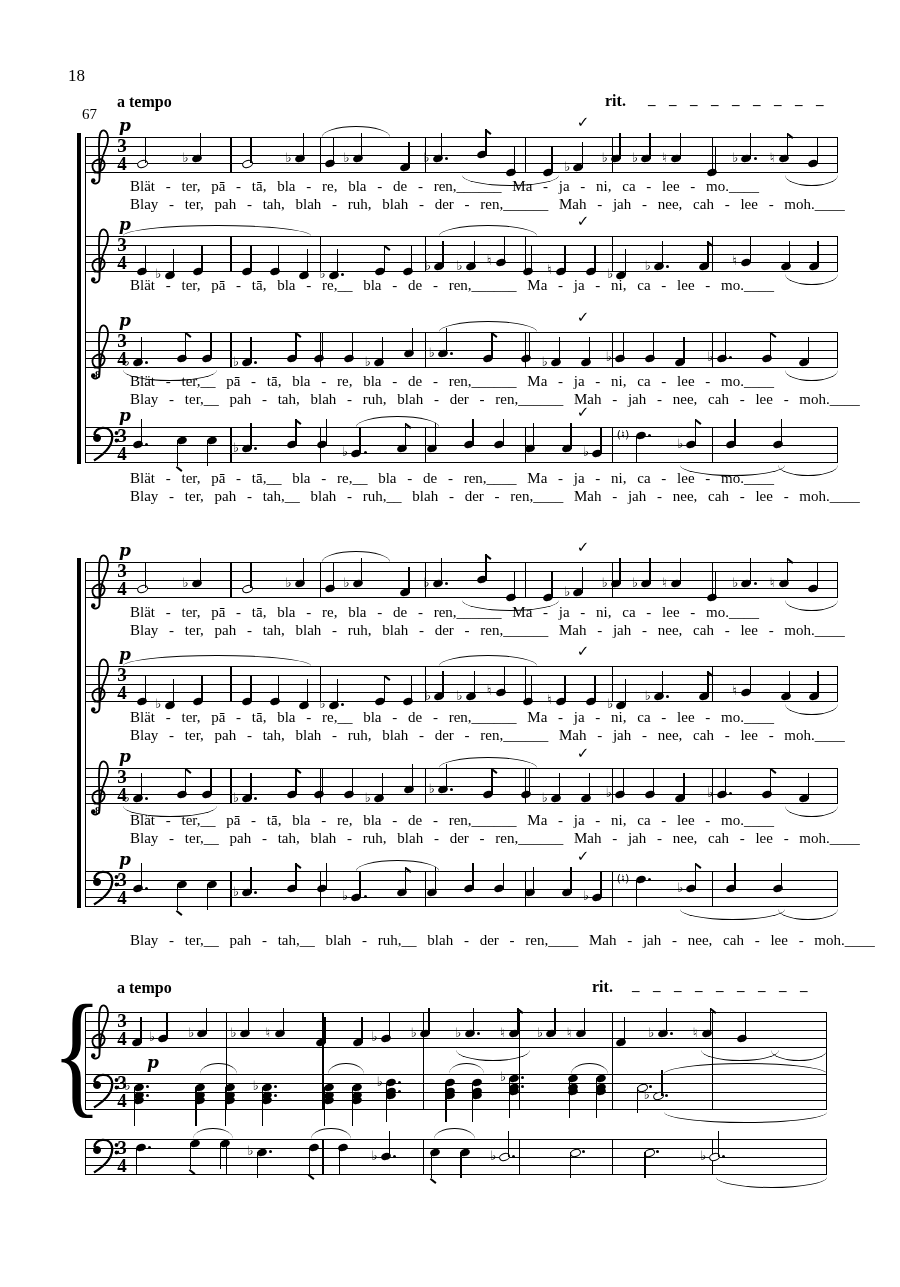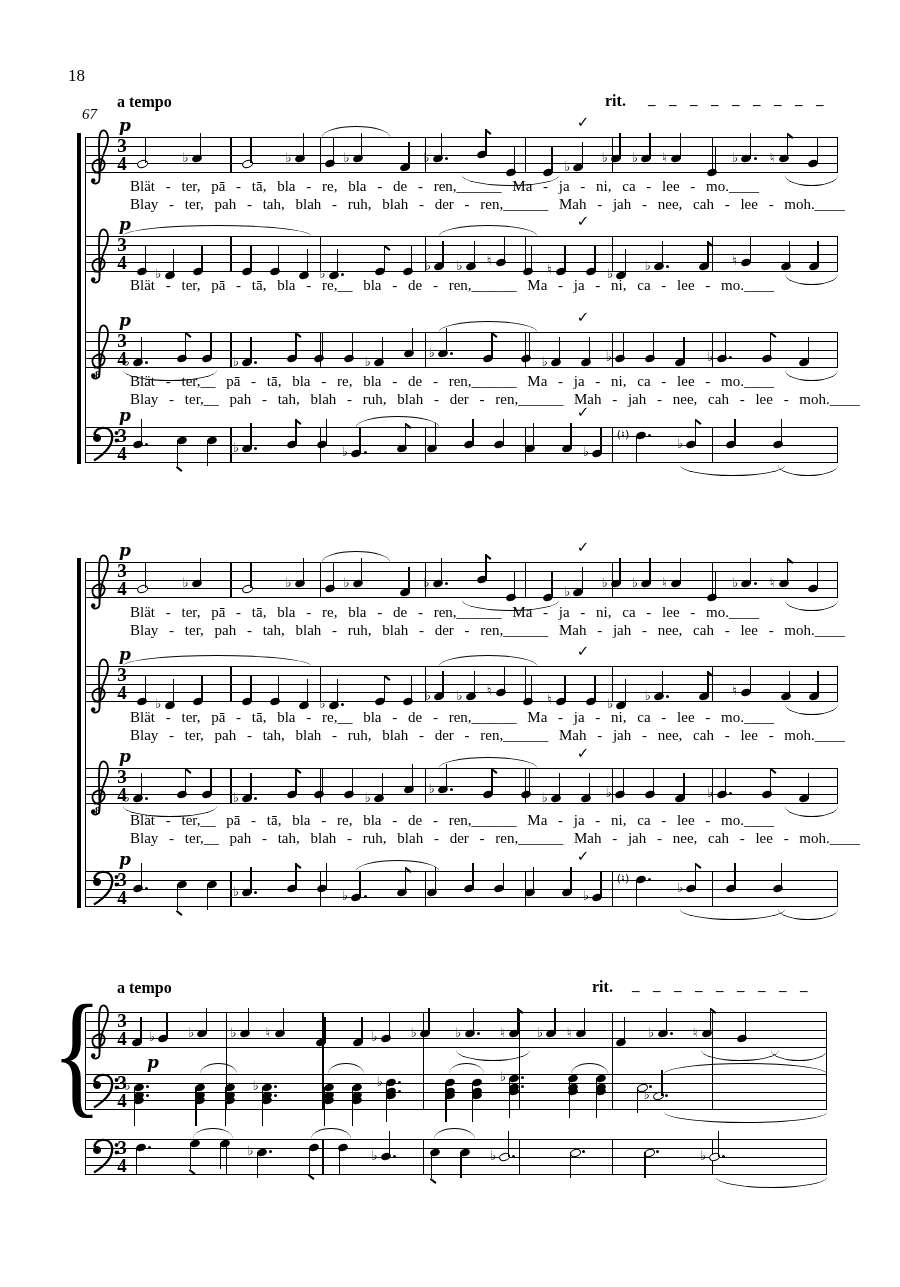--- a/index.html
+++ b/index.html
@@ -3,21 +3,21 @@
 <meta charset="utf-8">
 <style>
   html,body{margin:0;padding:0;background:#e8e8e8;}
   .page{position:relative;width:900px;height:1287px;background:#ffffff;
         font-family:"Liberation Serif", serif;color:#000;overflow:hidden;}
   .abs{position:absolute;}
   .pageno{font-size:17px;}
   .tempo{font-size:16px;font-weight:bold;}
   .rit{font-size:16px;font-weight:bold;}
   .dashes{font-size:15px;font-weight:bold;white-space:pre;letter-spacing:2px;}
-  .measureno{font-size:15px;font-style:italic;}
+  .measureno{font-size:15px;}
   .staff{position:absolute;height:36px;}
   .sline{position:absolute;left:0;width:100%;height:1px;background:#000;}
   .bar{position:absolute;width:1.2px;background:#000;height:36px;top:0;}
   .timesig{position:absolute;width:16px;text-align:center;font-weight:bold;
            font-size:19px;line-height:17.6px;top:0;}
   .dyn{position:absolute;font-family:"DejaVu Serif", serif;font-style:italic;
        font-weight:bold;font-size:17px;}
   .lyr{position:absolute;left:130px;width:706px;font-size:15px;white-space:pre;
        word-spacing:7px;}
   .notehead{position:absolute;width:9.5px;height:7px;border-radius:50%;
@@ -681,26 +681,29 @@
       <div class="arc over" style="left: 271.08px; width: 82.83px; top: -11px;"></div>
       <div class="arc under" style="left: 594.87px; width: 105.42px; top: 38px;"></div>
       <div class="arc under" style="left: 692.76px; width: 60.24px; top: 38px;"></div>
     </div>
 
   <div class="lyr" style="top:178px;">Blät - ter, pā - tā, bla - re, bla - de - ren,______ Ma - ja - ni, ca - lee - mo.____</div>
   <div class="lyr" style="top:196px;">Blay - ter, pah - tah, blah - ruh, blah - der - ren,______ Mah - jah - nee, cah - lee - moh.____</div>
   <div class="lyr" style="top:277px;">Blät - ter, pā - tā, bla - re,__ bla - de - ren,______ Ma - ja - ni, ca - lee - mo.____</div>
   <div class="lyr" style="top:373px;">Blät - ter,__ pā - tā, bla - re, bla - de - ren,______ Ma - ja - ni, ca - lee - mo.____</div>
   <div class="lyr" style="top:391px;">Blay - ter,__ pah - tah, blah - ruh, blah - der - ren,______ Mah - jah - nee, cah - lee - moh.____</div>
+  <div class="lyr" style="top:470px;">Blät - ter, pā - tā,__ bla - re,__ bla - de - ren,____ Ma - ja - ni, ca - lee - mo.____</div>
+  <div class="lyr" style="top:488px;">Blay - ter, pah - tah,__ blah - ruh,__ blah - der - ren,____ Mah - jah - nee, cah - lee - moh.____</div>
   <div class="lyr" style="top:604px;">Blät - ter, pā - tā, bla - re, bla - de - ren,______ Ma - ja - ni, ca - lee - mo.____</div>
   <div class="lyr" style="top:622px;">Blay - ter, pah - tah, blah - ruh, blah - der - ren,______ Mah - jah - nee, cah - lee - moh.____</div>
   <div class="lyr" style="top:709px;">Blät - ter, pā - tā, bla - re,__ bla - de - ren,______ Ma - ja - ni, ca - lee - mo.____</div>
   <div class="lyr" style="top:727px;">Blay - ter, pah - tah, blah - ruh, blah - der - ren,______ Mah - jah - nee, cah - lee - moh.____</div>
   <div class="lyr" style="top:812px;">Blät - ter,__ pā - tā, bla - re, bla - de - ren,______ Ma - ja - ni, ca - lee - mo.____</div>
   <div class="lyr" style="top:830px;">Blay - ter,__ pah - tah, blah - ruh, blah - der - ren,______ Mah - jah - nee, cah - lee - moh.____</div>
+  <div class="lyr" style="top:932px;">Blay - ter,__ pah - tah,__ blah - ruh,__ blah - der - ren,____ Mah - jah - nee, cah - lee - moh.____</div>
 
   <div class="abs tempo" style="left:117px;top:979px;">a tempo</div>
   <div class="abs rit" style="left:592px;top:978px;">rit.</div>
   <div class="abs dashes" style="left:632px;top:982px;">–  –  –  –  –  –  –  –  –</div>
 
   <div class="abs brace" style="left:52px;top:1002px;">{</div>
   <div class="sysline" style="left:84.5px;top:1012px;height:98px;"></div>
 
   <div class="staff" style="left: 85px; top: 1012px; width: 742px;">
       <div class="sline" style="top: 0px;"></div>

